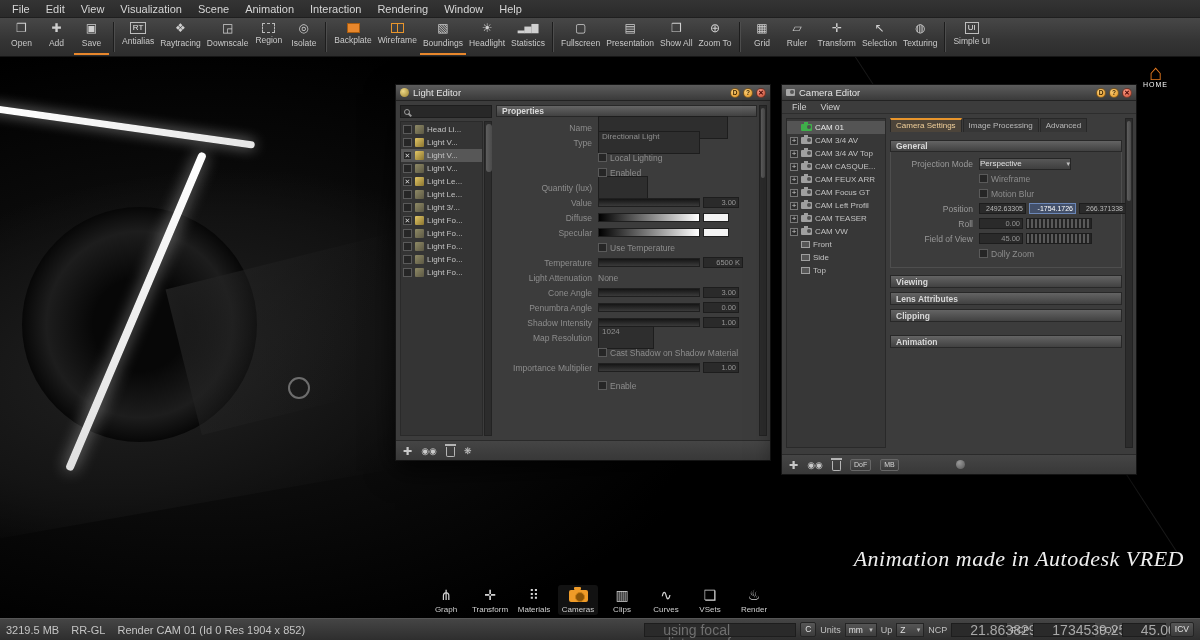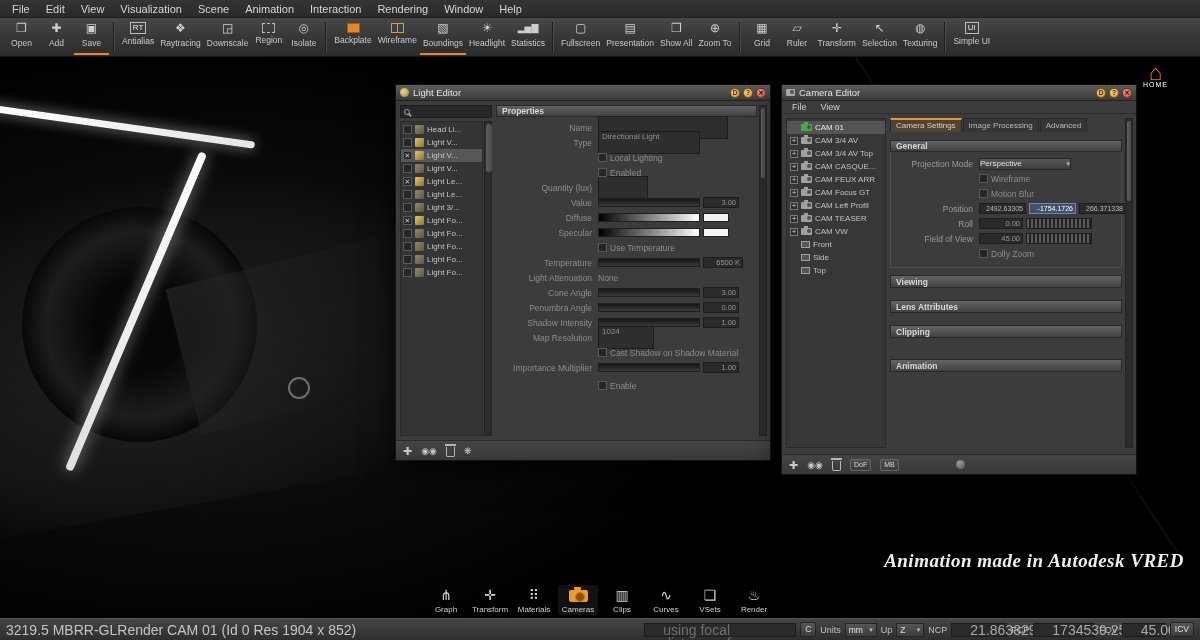--- a/index.html
+++ b/index.html
@@ -52,21 +52,21 @@
   .streak1 { position:absolute; left:-14px; top:66px; width:270px; height:7px; border-radius:4px;
     background:linear-gradient(90deg,#ffffff,#e6e6e6); transform:rotate(8deg);
     box-shadow:0 0 14px rgba(255,255,255,.55); }
   .streak2 { position:absolute; left:132px; top:82px; width:8px; height:345px; border-radius:4px;
     background:linear-gradient(#ffffff,#e0e0e0); transform:rotate(23deg);
     box-shadow:0 0 16px rgba(255,255,255,.5); }
   #home { position:absolute; right:32px; top:6px; display:flex; flex-direction:column; align-items:center; }
   #home .house { font-size:22px; line-height:20px; color:#e87b20; text-shadow:0 1px 3px #000; }
   #home .hlab { font-size:7px; color:#fff; letter-spacing:1px; margin-top:-2px; text-shadow:0 1px 2px #000; }
   #watermark { position:absolute; right:16px; bottom:46px; font-family:"Liberation Serif", serif;
-    font-style:italic; font-size:19px; color:#efefef; letter-spacing:.5px; text-shadow:0 1px 3px #000;font-weight:bold; }
+    font-style:italic; font-size:22px; color:#efefef; letter-spacing:.5px; text-shadow:0 1px 3px #000; }
 
   
   .win { position:absolute; background:#3c3c3c; border:1px solid #141414;
     box-shadow:0 10px 26px rgba(0,0,0,.7); z-index:30; }
   .tbar { height:16px; background:linear-gradient(#5c5c5c,#3a3a3a); border-bottom:1px solid #222;
     display:flex; align-items:center; padding:0 4px; }
   .tbar .wico { width:9px; height:9px; border-radius:2px; margin-right:4px; flex:none; }
   .wico.light { background:radial-gradient(circle at 35% 35%, #eed987, #9a7f2c); border-radius:50%; }
   .wico.cam { background:#a8a8a8; border-radius:1px; position:relative; height:7px; }
   .wico.cam::after { content:""; position:absolute; right:1px; top:1px; width:4px; height:4px;
@@ -168,21 +168,21 @@
   .cctl { display:flex; align-items:center; gap:3px; flex:1; }
   .dd { width:92px; height:12px; background:linear-gradient(#575757,#3e3e3e); border:1px solid #252525;
     color:#e0e0e0; font-size:8px; line-height:11px; padding:0 0; display:flex;
     justify-content:space-between; align-items:center; }
   .dd::after { content:"▾"; font-size:7px; color:#c0c0c0; }
   .pos { width:47px; height:11px; background:#2a2a2a; border:1px solid #1d1d1d; color:#b8b8b8;
     font-size:7px; line-height:10px; text-align:right; padding:0 2px; flex:none; }
   .pos.sel { background:#43506a; color:#fff; border-color:#6b87b8; }
   .knurl { width:66px; height:11px; border:1px solid #1d1d1d; flex:none;
     background:repeating-linear-gradient(90deg,#5a5a5a 0 2px,#232323 2px 4px); }
-  .secs { margin-top:7px; display:flex; flex-direction:column; gap:12px; }
+  .secs { margin-top:7px; display:flex; flex-direction:column; gap:4px; }
   .secs .hdr { height:13px; line-height:12px; }
   .sec-anim { margin-top:9px; }
   .chip { font-size:7px; color:#d5d5d5; border:1px solid #676767; border-radius:2px;
     background:linear-gradient(#505050,#3a3a3a); padding:1px 3px; line-height:8px; }
   .fdot { width:9px; height:9px; border-radius:50%; background:radial-gradient(circle at 35% 30%, #9a9a9a, #555); }
 
   
   #dock { position:absolute; left:50%; transform:translateX(-50%); bottom:25px; display:flex;
     gap:4px; z-index:20; }
   .ditem { width:40px; display:flex; flex-direction:column; align-items:center; padding:2px 0 1px 0;
@@ -194,21 +194,21 @@
   .dock-cam { width:19px; height:12px; background:#ef9b28; border-radius:2px; position:relative; }
   .dock-cam::before { content:""; position:absolute; left:5px; top:-3px; width:7px; height:3px;
     background:#ef9b28; border-radius:1px; }
   .dock-cam::after { content:""; position:absolute; left:6px; top:2px; width:8px; height:8px;
     border-radius:50%; background:#8a5408; border:1px solid #c87d14; }
 
   
   #statusbar { position:absolute; left:0; bottom:0; width:1200px; height:22px;
     background:linear-gradient(#454545,#2e2e2e); border-top:1px solid #555; display:flex;
     align-items:center; padding:0 6px; z-index:40; }
-  .sleft { display:flex; font-size:14px; color:#c4c4c4; white-space:nowrap; }
+  .sleft { display:flex; gap:12px; font-size:11px; color:#c4c4c4; white-space:nowrap; }
   .sright { margin-left:auto; display:flex; align-items:center; gap:4px; }
   .sfield { background:#2a2a2a; border:1px solid #1d1d1d; color:#a8a8a8; font-size:14px;
     height:14px; line-height:13px; padding:0 18px; text-align:right; }
   .sfield.focal { width:152px; color:#6f6f6f; text-align:left; }
   .slab { font-size:9px; color:#c0c0c0; }
   .sbtn { background:linear-gradient(#565656,#3b3b3b); border:1px solid #242424; color:#e0e0e0;
     font-size:8.5px; height:15px; line-height:13px; padding:0 4px; border-radius:2px; }
   .sdd { width:32px; height:14px; background:linear-gradient(#555,#3d3d3d); border:1px solid #242424;
     color:#e0e0e0; font-size:8.5px; line-height:12px; padding:0 3px; display:flex;
     justify-content:space-between; align-items:center; }

